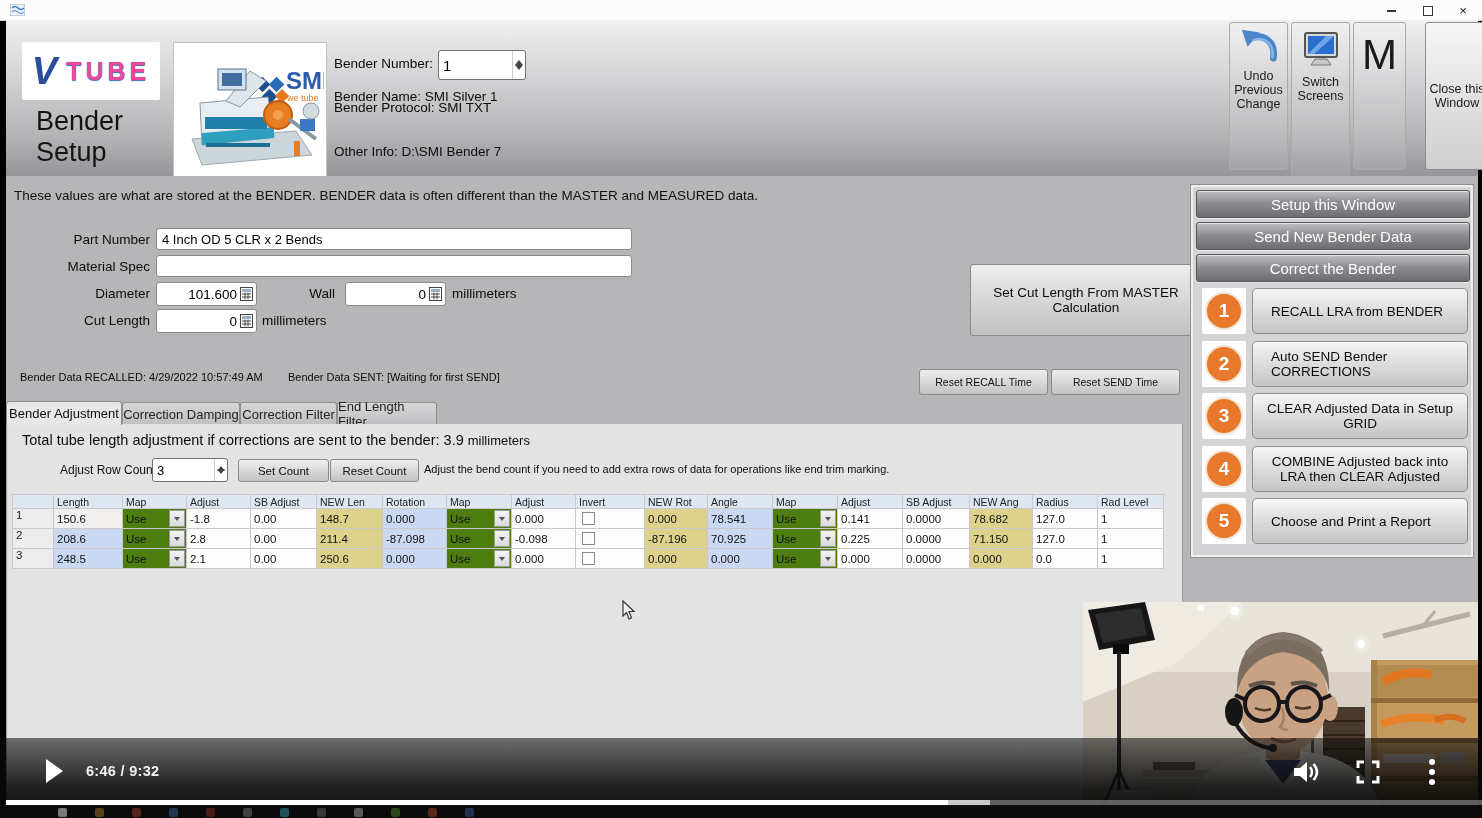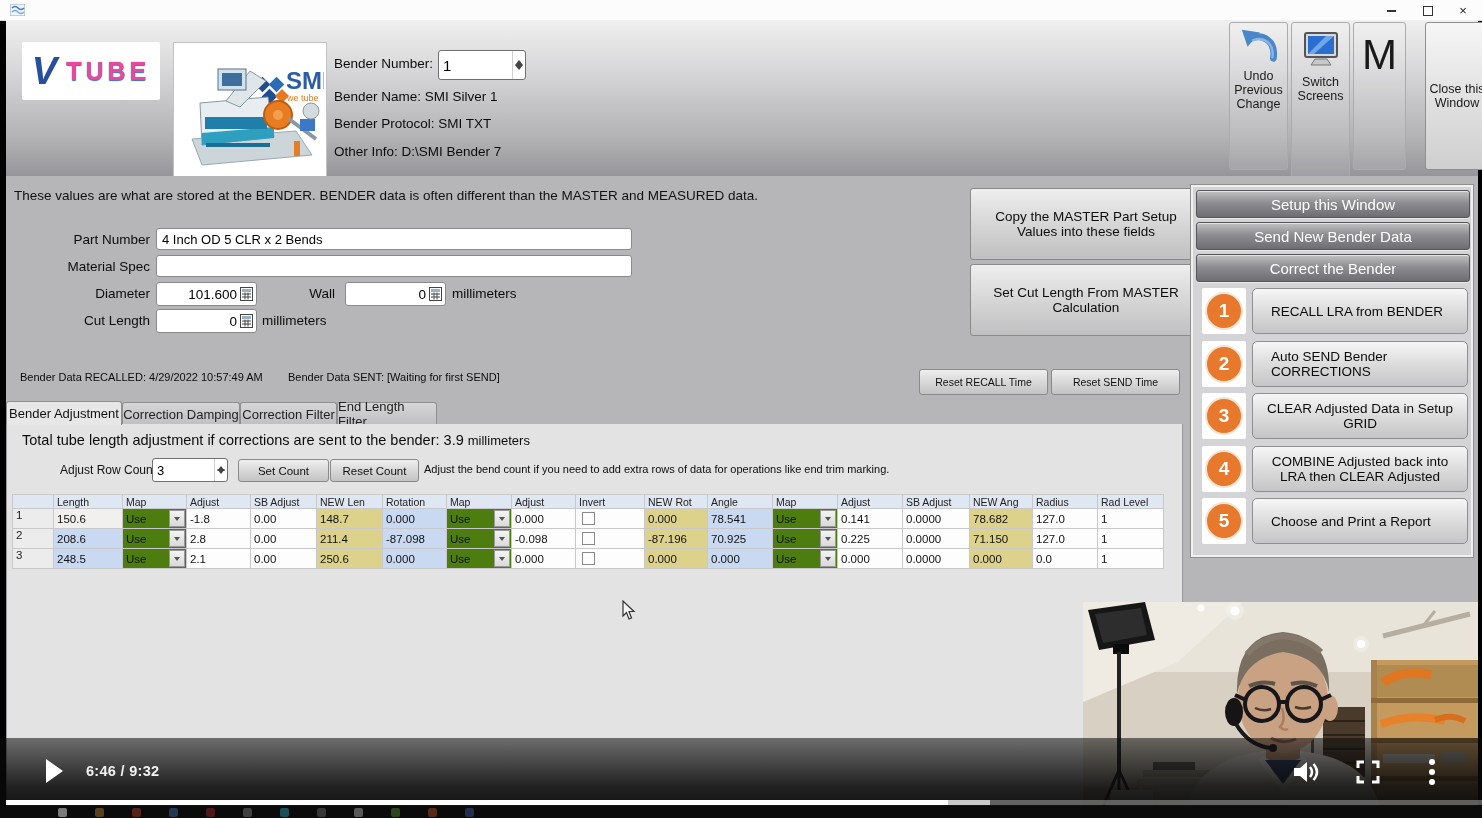--- a/index.html
+++ b/index.html
@@ -132,20 +132,21 @@
     <div class="abs win-btn" style="left:1450px">
       <span class="win-close-glyph">×</span>
     </div>
   </div>
 
   <div class="abs header">
     <div class="abs logo-box">
       <span class="logo-v">V</span>
       <span class="logo-tube">TUBE</span>
     </div>
+    <div class="abs app-title">Bender Setup</div>
 
     <div class="abs machine-box">
       <svg width="150" height="148" viewBox="0 0 150 148">
 
         <g>
           <rect x="83" y="36" width="11" height="11" fill="#1d4e8f" transform="rotate(45 88.5 41.5)"></rect>
           <rect x="97" y="36" width="11" height="11" fill="#2b6cb8" transform="rotate(45 102.5 41.5)"></rect>
           <rect x="90" y="48" width="11" height="11" fill="#1d4e8f" transform="rotate(45 95.5 53.5)"></rect>
           <rect x="103" y="48" width="10" height="10" fill="#e87820" transform="rotate(45 108 53)"></rect>
           <text x="112" y="46" font-size="24" fill="#2b5ca8" font-family="Liberation Sans,sans-serif" font-weight="bold">SMI</text>
@@ -171,21 +172,21 @@
 
     <span class="abs hdr-label" style="left:328px;top:36px">Bender Number:</span>
     <div class="abs spinfield" style="left:432px;top:30px;width:86px;height:28px">
       <input readonly="" value="1" style="">
       <div class="spin-arrows">
         <span class="tri-up"></span>
         <span class="tri-down"></span>
       </div>
     </div>
     <span class="abs hdr-label" style="left:328px;top:69px">Bender Name: SMI Silver 1</span>
-    <span class="abs hdr-label" style="left:328px;top:96px">Bender Protocol: SMI TXT</span>
+    <span class="abs hdr-label" style="left:328px;top:80px">Bender Protocol: SMI TXT</span>
     <span class="abs hdr-label" style="left:328px;top:124px">Other Info: D:\SMI Bender 7</span>
 
     <div class="abs hdr-btn" style="left:1223px;top:2px;width:57px;height:146px;">
       <svg width="42" height="40" viewBox="0 0 44 40">
         <path d="M37 36 C40 18 26 10 14 15" fill="none" stroke="#4a86c8" stroke-width="7" stroke-linecap="round"></path>
         <path d="M4 6 L23 9 L10 24 Z" fill="#4a86c8"></path>
         <path d="M36 35 C38 20 27 13 16 17" fill="none" stroke="#8ab6e8" stroke-width="2.5" stroke-linecap="round"></path>
       </svg>
       <span style="margin-top:6px">Undo Previous Change</span>
     </div>
@@ -240,23 +241,20 @@
   <div class="abs num-input" style="left:156px;top:309px;width:99px;height:22px">
     <input readonly="" value="0" style="">
     <svg class="calc-ico" viewBox="0 0 13 14">
       <rect x="0.5" y="0.5" width="12" height="13" fill="#fff" stroke="#444"></rect>
       <rect x="2" y="2" width="9" height="3" fill="#9ab0c4"></rect>
       <path d="M2 7 h9 M2 10 h9 M5 5.5 v7 M8 5.5 v7" stroke="#444" stroke-width="1"></path>
     </svg>
   </div>
   <span class="abs hdr-label" style="left:262px;top:313px">millimeters</span>
 
-  <div class="abs big-btn" style="left:970px;top:188px;width:210px;height:66px">
-    <span>Copy the MASTER Part Setup Values into these fields</span>
-  </div>
   <div class="abs big-btn" style="left:970px;top:264px;width:210px;height:66px">
     <span>Set Cut Length From MASTER Calculation</span>
   </div>
 
   <span class="abs status-txt" style="left:20px;top:371px">Bender Data RECALLED:  4/29/2022 10:57:49 AM</span>
   <span class="abs status-txt" style="left:288px;top:371px">Bender Data SENT:  [Waiting for first SEND]</span>
   <div class="abs small-btn" style="left:919px;top:369px;width:127px;height:24px">
     <span>Reset RECALL Time</span>
   </div>
   <div class="abs small-btn" style="left:1051px;top:369px;width:127px;height:24px">

